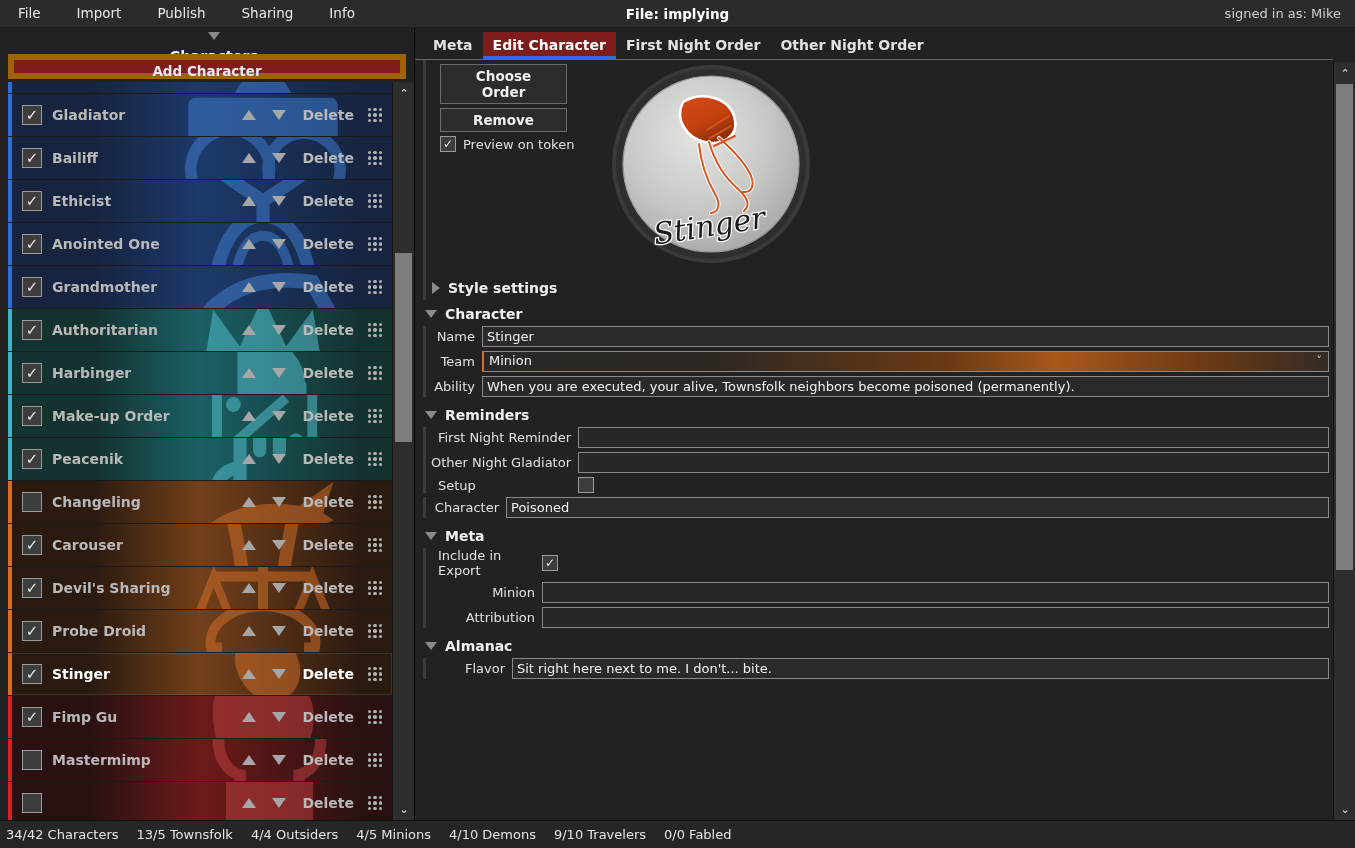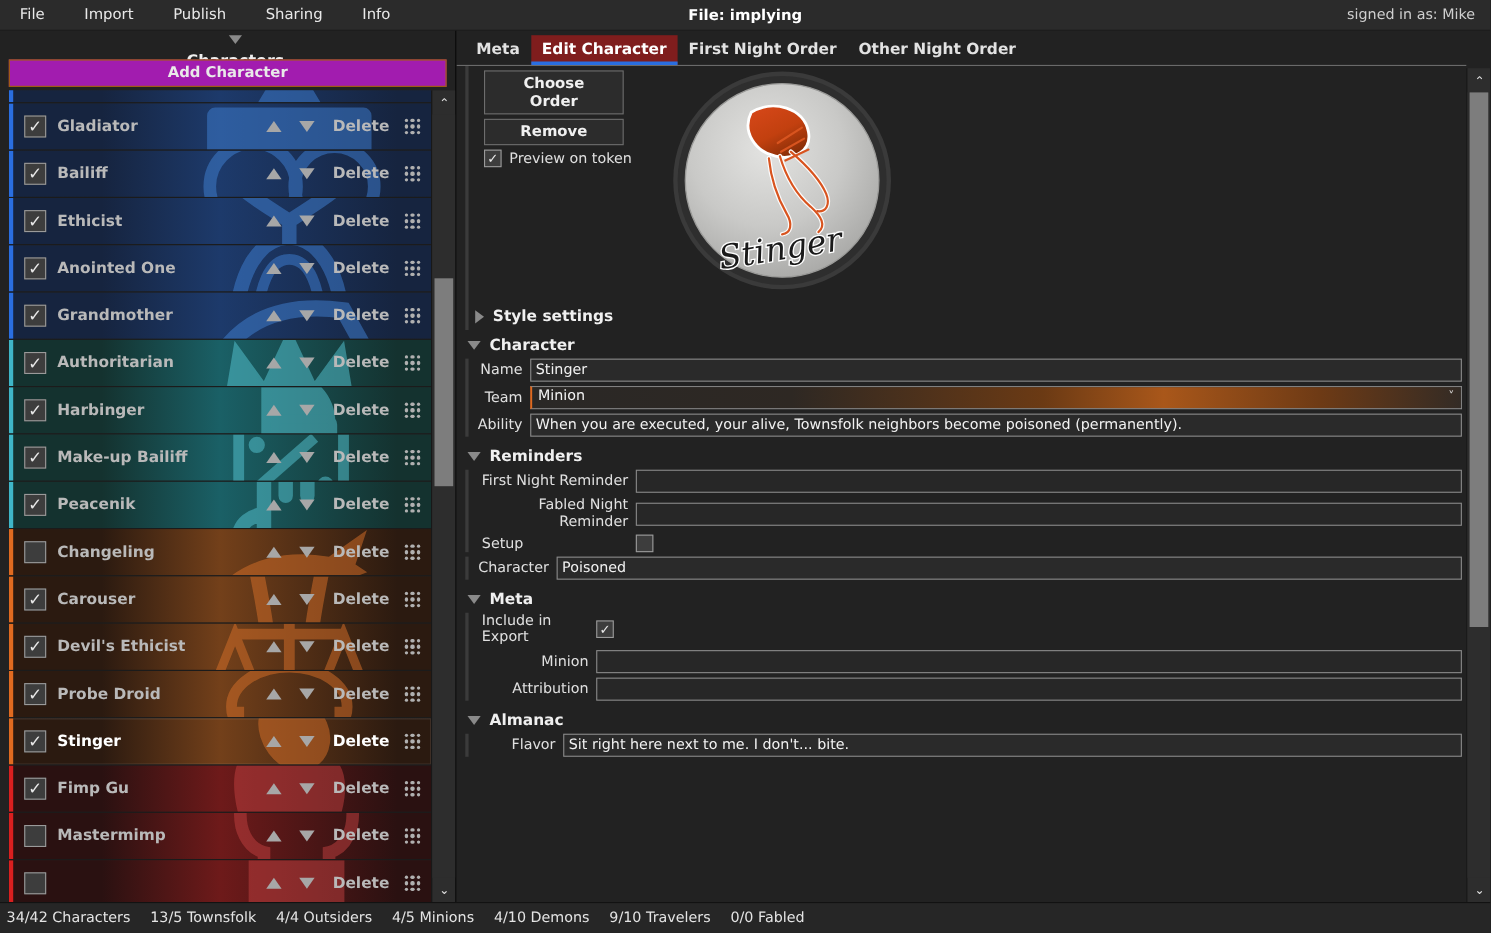--- a/index.html
+++ b/index.html
@@ -52,21 +52,21 @@
   .tri-right{
     width:0;height:0;border-top:6px solid transparent;
     border-bottom:6px solid transparent;border-left:8px solid #8a8a8a;
   }
   #characters-header .hdr-label{
     color:#efefef; font-size:14.5px; font-weight:bold;
   }
   #add-character{
     margin:2px 8px 3px 8px;
     height:25px; line-height:23px; text-align:center;
-    background:#a21caf; border:1px solid #a16207;
+    background:#7f1d1d; border:6px solid #a16207;
     color:#e9e9e9; font-size:13.5px; font-weight:bold;
     cursor:pointer;
   }
 
   #charlist-wrap{
     flex:1; position:relative; overflow:hidden;
     margin-left:8px; margin-right:0;
   }
   #charlist{
     position:absolute; top:-31px; left:0; right:22px;
@@ -454,21 +454,21 @@
             <div class="char-accent" style="background: rgb(63, 182, 200);"></div>
             <div class="char-art"><svg viewBox="0 0 140 110" preserveAspectRatio="xMidYMid slice">
                 <g fill="#56c3cf" stroke="#56c3cf" opacity="0.55">
                   <rect x="42" y="38" width="58" height="42" rx="4" fill="none" stroke-width="6"></rect>
                   <path d="M52 72 L84 44" stroke-width="6"></path>
                   <circle cx="52" cy="48" r="4"></circle>
                   <circle cx="90" cy="70" r="4"></circle>
                 </g>
               </svg></div>
             <div class="char-check">✓</div>
-            <div class="char-name">Make-up Bailiff</div>
+            <div class="char-name">Make-up Order</div>
             <div class="char-spacer"></div>
             <div class="arrow-up"></div>
             <div class="arrow-dn"></div>
             <div class="char-delete">Delete</div>
             <div class="grip">
               <i></i>
               <i></i>
               <i></i>
               <i></i>
               <i></i>
@@ -558,21 +558,21 @@
           <div class="char-row" style="background: linear-gradient(to right, rgb(43, 26, 16) 0%, rgb(43, 26, 16) 22%, rgb(115, 64, 26) 50%, rgb(43, 26, 16) 92%, rgb(43, 26, 16) 100%);">
             <div class="char-accent" style="background: rgb(224, 106, 32);"></div>
             <div class="char-art"><svg viewBox="0 0 140 110" preserveAspectRatio="xMidYMid slice">
                 <g fill="#d4702a" stroke="#d4702a" opacity="0.55">
                   <path d="M70 30 L70 90 M40 48 L100 48" stroke-width="6"></path>
                   <path d="M40 48 L28 78 L52 78 Z" fill="none" stroke-width="5"></path>
                   <path d="M100 48 L88 78 L112 78 Z" fill="none" stroke-width="5"></path>
                 </g>
               </svg></div>
             <div class="char-check">✓</div>
-            <div class="char-name">Devil's Ethicist</div>
+            <div class="char-name">Devil's Sharing</div>
             <div class="char-spacer"></div>
             <div class="arrow-up"></div>
             <div class="arrow-dn"></div>
             <div class="char-delete">Delete</div>
             <div class="grip">
               <i></i>
               <i></i>
               <i></i>
               <i></i>
               <i></i>
@@ -817,21 +817,21 @@
       <div class="section-hdr">
         <div class="tri-down"></div>
         <div class="s-label">Reminders</div>
       </div>
       <div class="section-body">
         <div class="field-row">
           <div class="field-lbl" style="width:148px;">First Night Reminder</div>
           <input class="inp blank" value="" style="">
         </div>
         <div class="field-row">
-          <div class="field-lbl" style="width:148px;">Fabled Night Reminder</div>
+          <div class="field-lbl" style="width:148px;">Other Night Gladiator</div>
           <input class="inp blank" value="" style="">
         </div>
         <div class="field-row">
           <div class="field-lbl" style="width:148px;text-align:left;padding-left:8px;">Setup</div>
           <div class="chk empty">&nbsp;</div>
         </div>
       </div>
 
       <div class="section-body">
         <div class="field-row">

